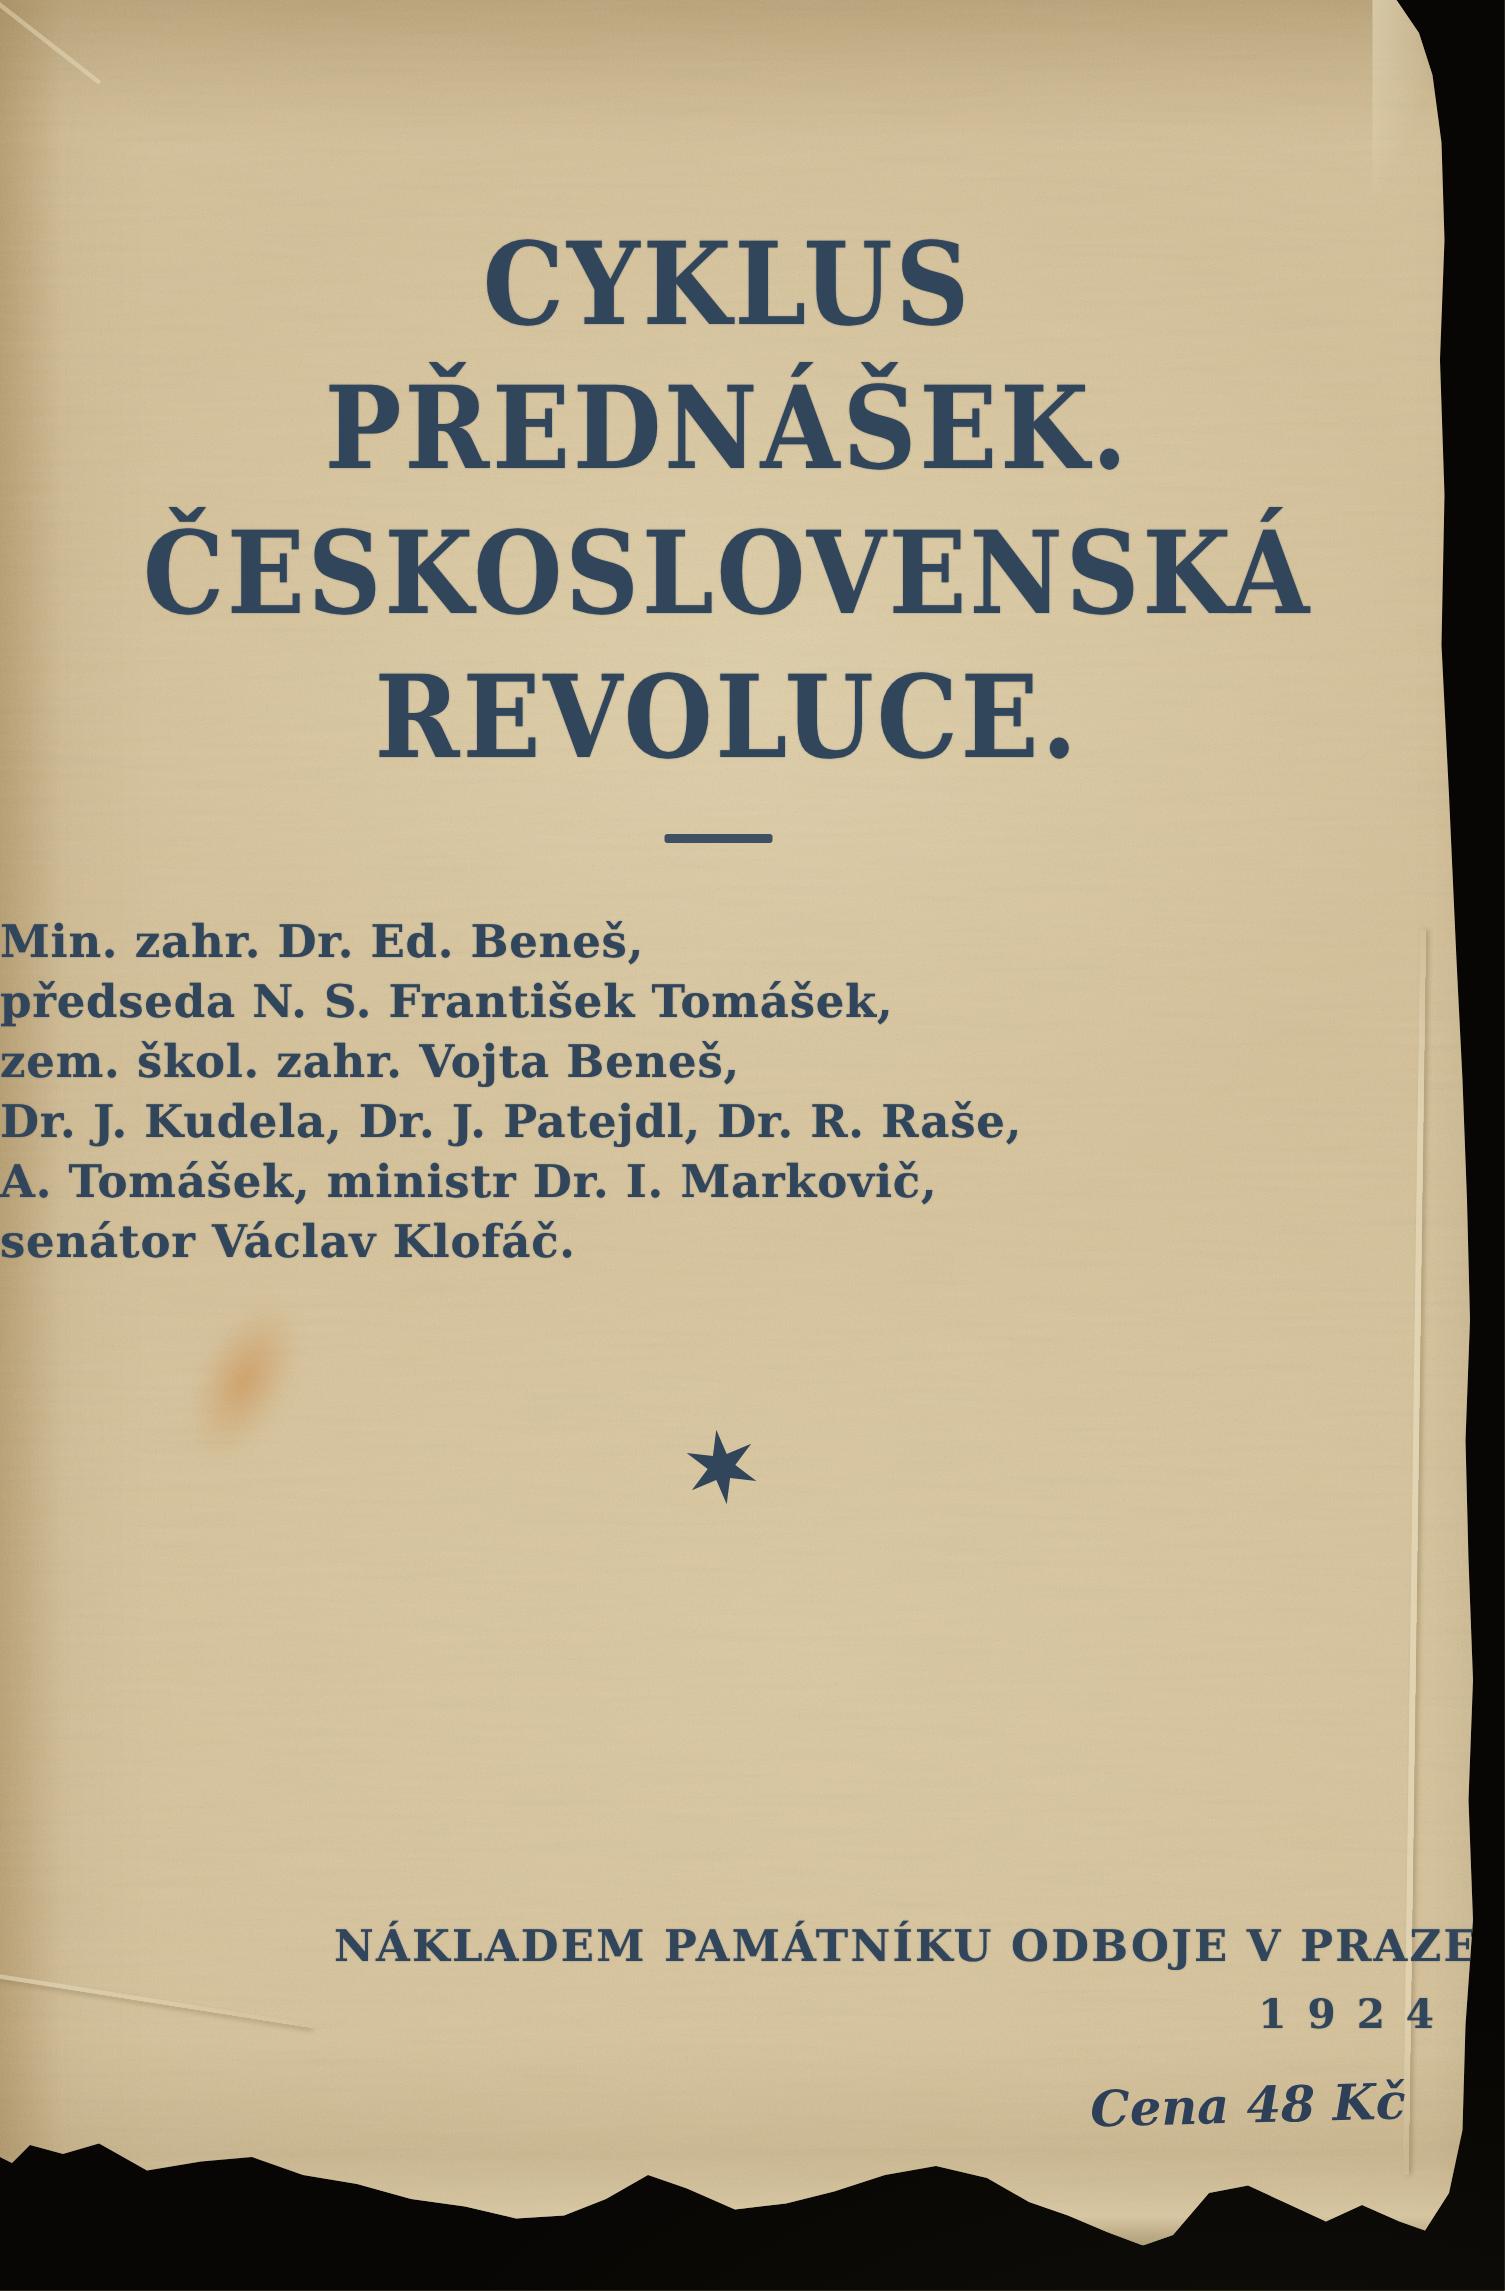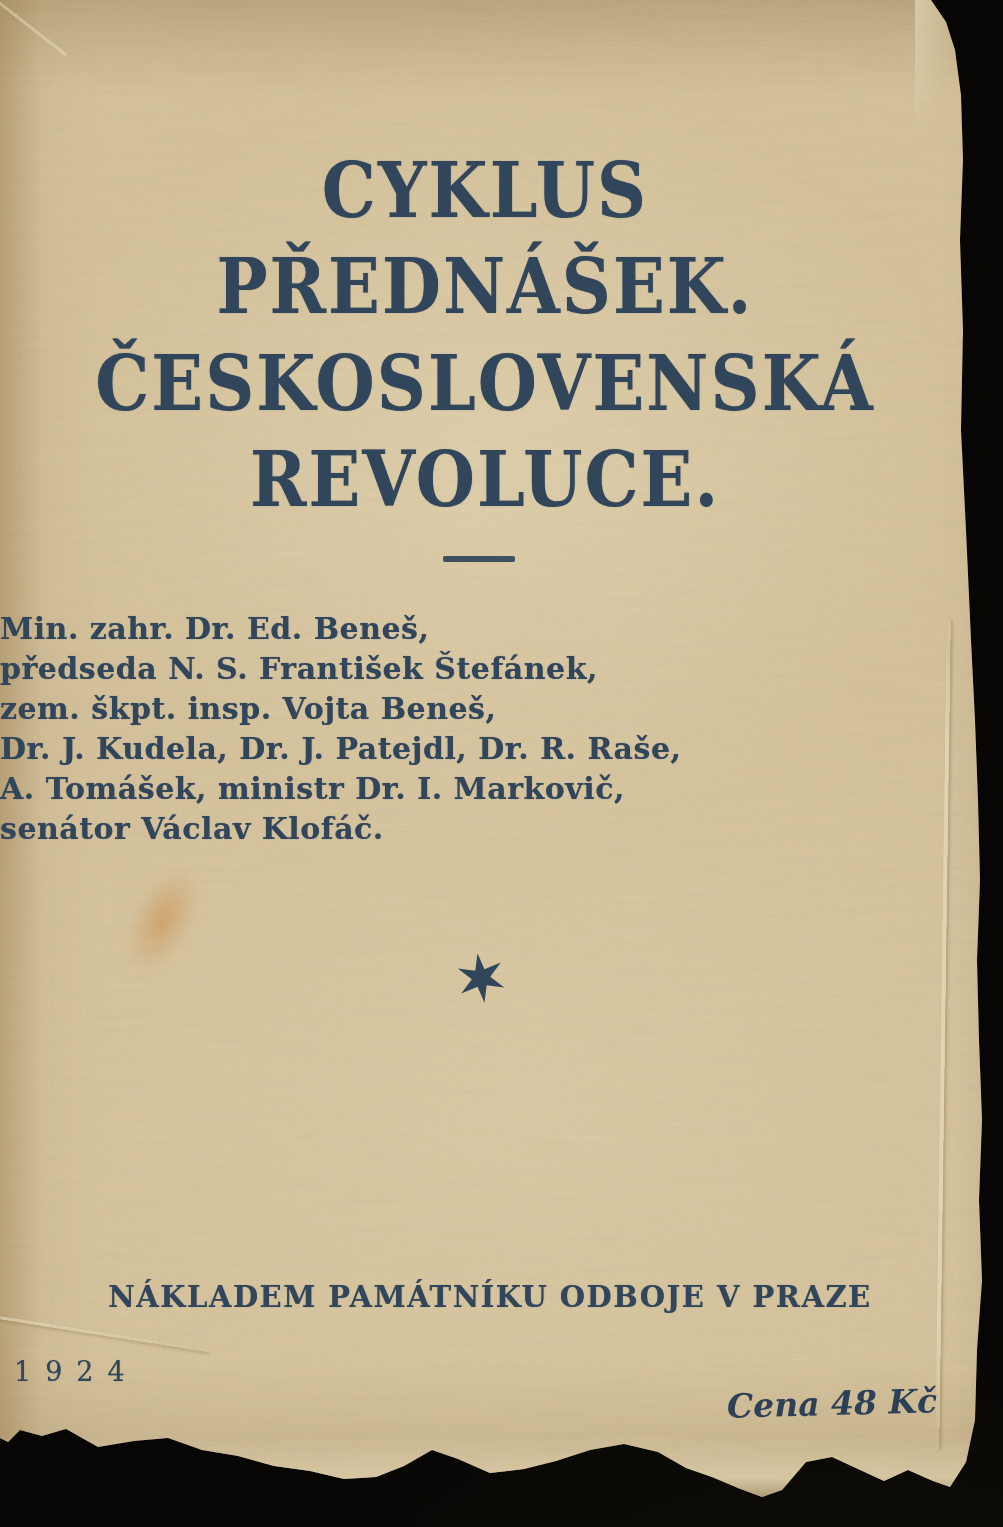--- a/index.html
+++ b/index.html
@@ -90,26 +90,26 @@
     background:#31455b;border-radius:2px;opacity:0.92;
   }
   .authors{
     position:absolute;left:0;top:609px;width:970px;
     text-align:left;font-weight:bold;font-size:30px;line-height:40px;
     letter-spacing:0.5px;
   }
   .star-wrap{position:absolute;left:455px;top:952px;width:52px;height:52px;}
   .star-wrap svg{display:block;transform:rotate(-8deg);}
   .publisher{
-    position:absolute;left:5px;top:1280px;width:970px;
-    text-align:center;font-weight:bold;font-size:29px;letter-spacing:1.5px;
+    position:absolute;left:16px;top:1280px;width:970px;
+    text-align:right;font-weight:bold;font-size:29px;letter-spacing:1.5px;
   }
   .year{
     position:absolute;left:0;top:1328px;width:970px;
-    text-align:left;font-weight:normal;font-size:27px;letter-spacing:14px;text-indent:14px;margin-top:28px;
+    text-align:right;font-weight:bold;font-size:27px;letter-spacing:14px;text-indent:14px;
   }
   .price{
     position:absolute;left:722px;top:1384px;width:220px;
     text-align:center;font-style:italic;font-weight:600;font-size:33px;
     color:#2d4058;transform:rotate(-1.5deg);
   }
 </style>
 </head>
 <body>
 
@@ -149,22 +149,22 @@
       <div>CYKLUS</div>
       <div>PŘEDNÁŠEK.</div>
       <div>ČESKOSLOVENSKÁ</div>
       <div>REVOLUCE.</div>
     </div>
 
     <div class="rule"></div>
 
     <div class="authors ink">
       <div>Min. zahr. Dr. Ed. Beneš,</div>
-      <div>předseda N. S. František Štefánek,</div>
-      <div>zem. škpt. insp. Vojta Beneš,</div>
+      <div>předseda N. S. František Tomášek,</div>
+      <div>zem. škol. zahr. Vojta Beneš,</div>
       <div>Dr. J. Kudela, Dr. J. Patejdl, Dr. R. Raše,</div>
       <div>A. Tomášek, ministr Dr. I. Markovič,</div>
       <div>senátor Václav Klofáč.</div>
     </div>
 
     <div class="star-wrap">
       <svg width="52" height="52" viewBox="0 0 56 56" aria-hidden="true">
         <polygon fill="#31455b" points="28,1 33,19.3 51.4,14.5 38,28 51.4,41.5 33,36.7 28,55 23,36.7 4.6,41.5 18,28 4.6,14.5 23,19.3"></polygon>
       </svg>
     </div>

